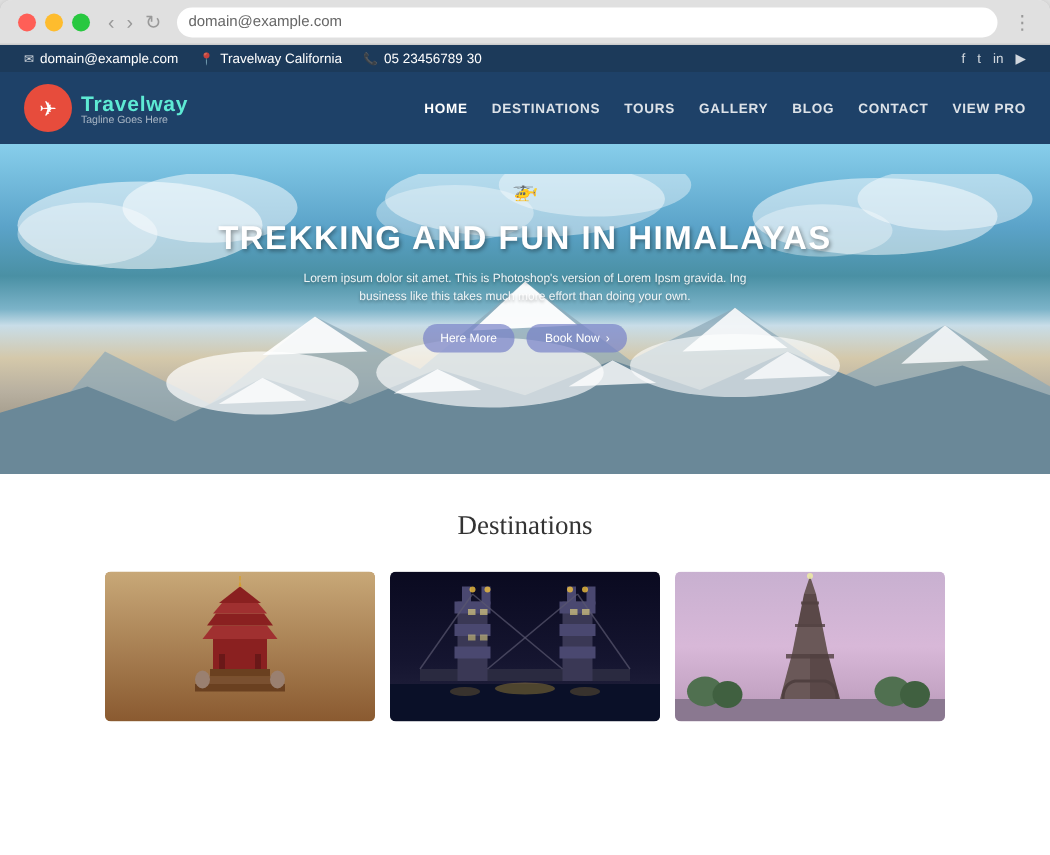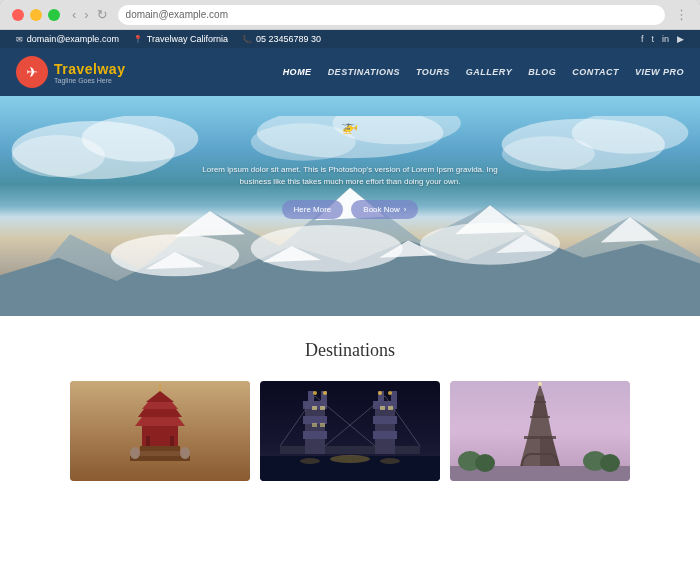--- a/index.html
+++ b/index.html
@@ -125,21 +125,21 @@
       background: #e74c3c;
       border-radius: 50%;
       display: flex;
       align-items: center;
       justify-content: center;
       font-size: 14px;
       color: white;
     }
     .logo-text-wrap {}
     .logo-name {
-      color: #eab308;
+      color: #5eead4;
       font-size: 14px;
       font-weight: bold;
       letter-spacing: 0.5px;
     }
     .logo-tagline {
       color: rgba(255,255,255,0.6);
       font-size: 7px;
     }
     .nav-links {
       display: flex;
@@ -147,21 +147,20 @@
       align-items: center;
     }
     .nav-link {
       color: rgba(255,255,255,0.85);
       font-size: 9px;
       font-weight: bold;
       text-transform: uppercase;
       letter-spacing: 0.5px;
       cursor: pointer;
       text-decoration: none;
-      font-style: italic;
     }
     .nav-link.active {
       color: white;
     }
     .nav-link.view-pro {
       color: rgba(255,255,255,0.85);
     }
 
     
     .hero {
@@ -394,20 +393,21 @@
 
           <ellipse cx="150" cy="78" rx="55" ry="18" fill="rgba(255,255,255,0.7)"></ellipse>
           <ellipse cx="280" cy="72" rx="65" ry="20" fill="rgba(255,255,255,0.65)"></ellipse>
           <ellipse cx="420" cy="68" rx="60" ry="18" fill="rgba(255,255,255,0.6)"></ellipse>
         </svg>
       </div>
 
       <div class="drone">🚁</div>
 
       <div class="hero-content">
+        <h1 class="hero-title">TREKKING AND FUN IN HIMALAYAS</h1>
         <p class="hero-description">Lorem ipsum dolor sit amet. This is Photoshop's version of Lorem Ipsm gravida. Ing business like this takes much more effort than doing your own.</p>
         <div class="hero-buttons">
           <button class="btn-know-more">Here More</button>
           <button class="btn-book-now">
             <span>Book Now</span>
             <span>›</span>
           </button>
         </div>
       </div>
     </div>

